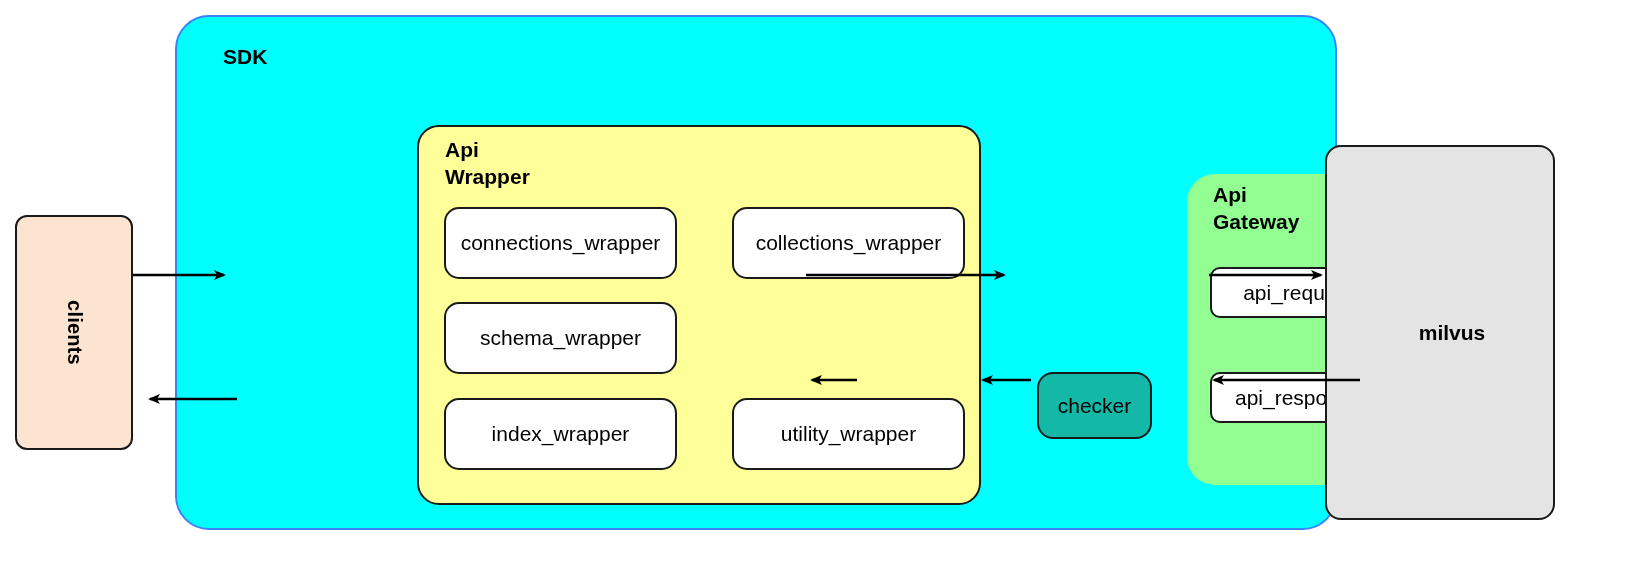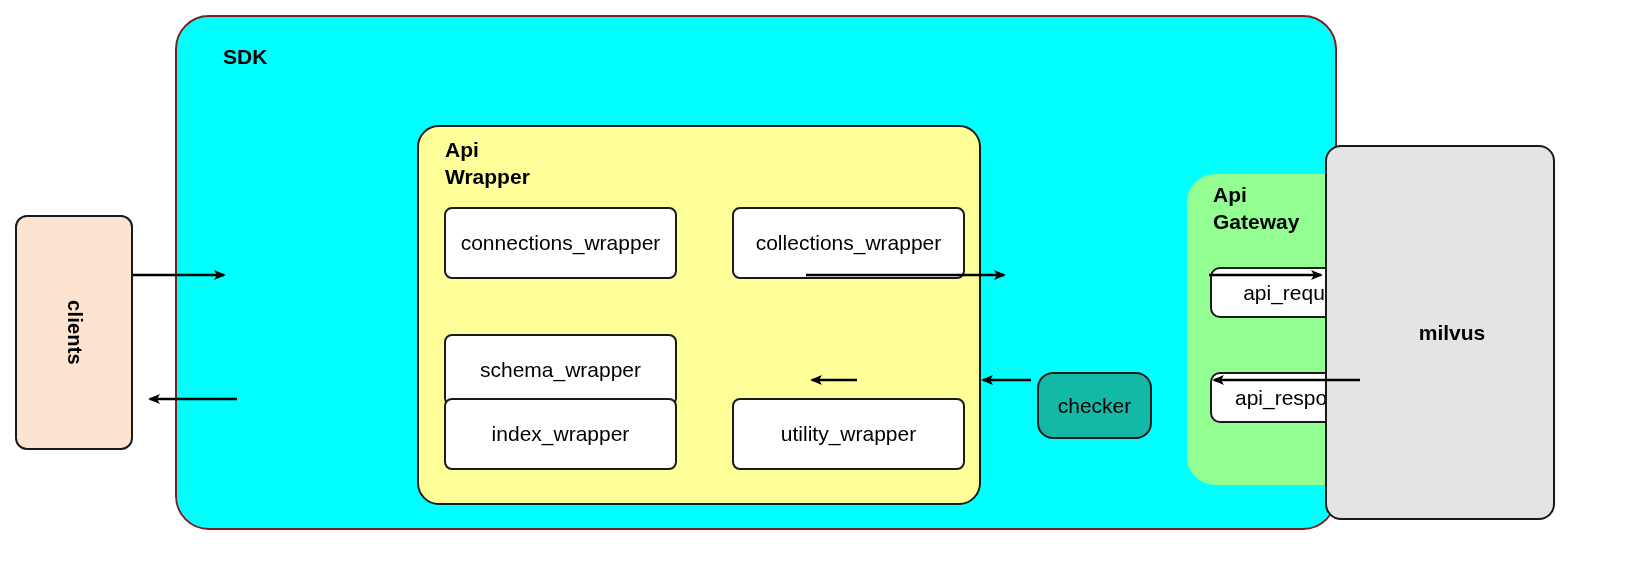--- a/index.html
+++ b/index.html
@@ -47,21 +47,21 @@
     letter-spacing: 0.2px;
   }
 
   
   #sdk-box {
     left: 175px;
     top: 15px;
     width: 1162px;
     height: 515px;
     background: #00ffff;
-    border: 2px solid #7f1d1d;
+    border: 2px solid #3b82f6;
     border-radius: 34px;
     display: block;
   }
   #sdk-label {
     position: absolute;
     left: 46px;
     top: 28px;
     font-size: 21px;
     font-weight: bold;
     color: #000;
@@ -87,33 +87,33 @@
     line-height: 1.28;
     color: #000;
     white-space: pre-line;
   }
 
   .wrapper-cell {
     position: absolute;
     box-sizing: border-box;
     background: #ffffff;
     border: 2px solid #1a1a1a;
-    border-radius: 8px;
+    border-radius: 15px;
     display: flex;
     align-items: center;
     justify-content: center;
     font-size: 21px;
     color: #000;
     width: 233px;
     height: 72px;
   }
   .wc-c0 { left: 25px; }
   .wc-c1 { left: 313px; }
   .wc-r0 { top: 80px; }
-  .wc-r1 { top: 175px; margin-top: 32px; }
+  .wc-r1 { top: 175px; }
   .wc-r2 { top: 271px; }
 
   
   #checker-box {
     left: 860px;
     top: 355px;
     width: 115px;
     height: 67px;
     background: #14b8a6;
     border: 2px solid #1a1a1a;

